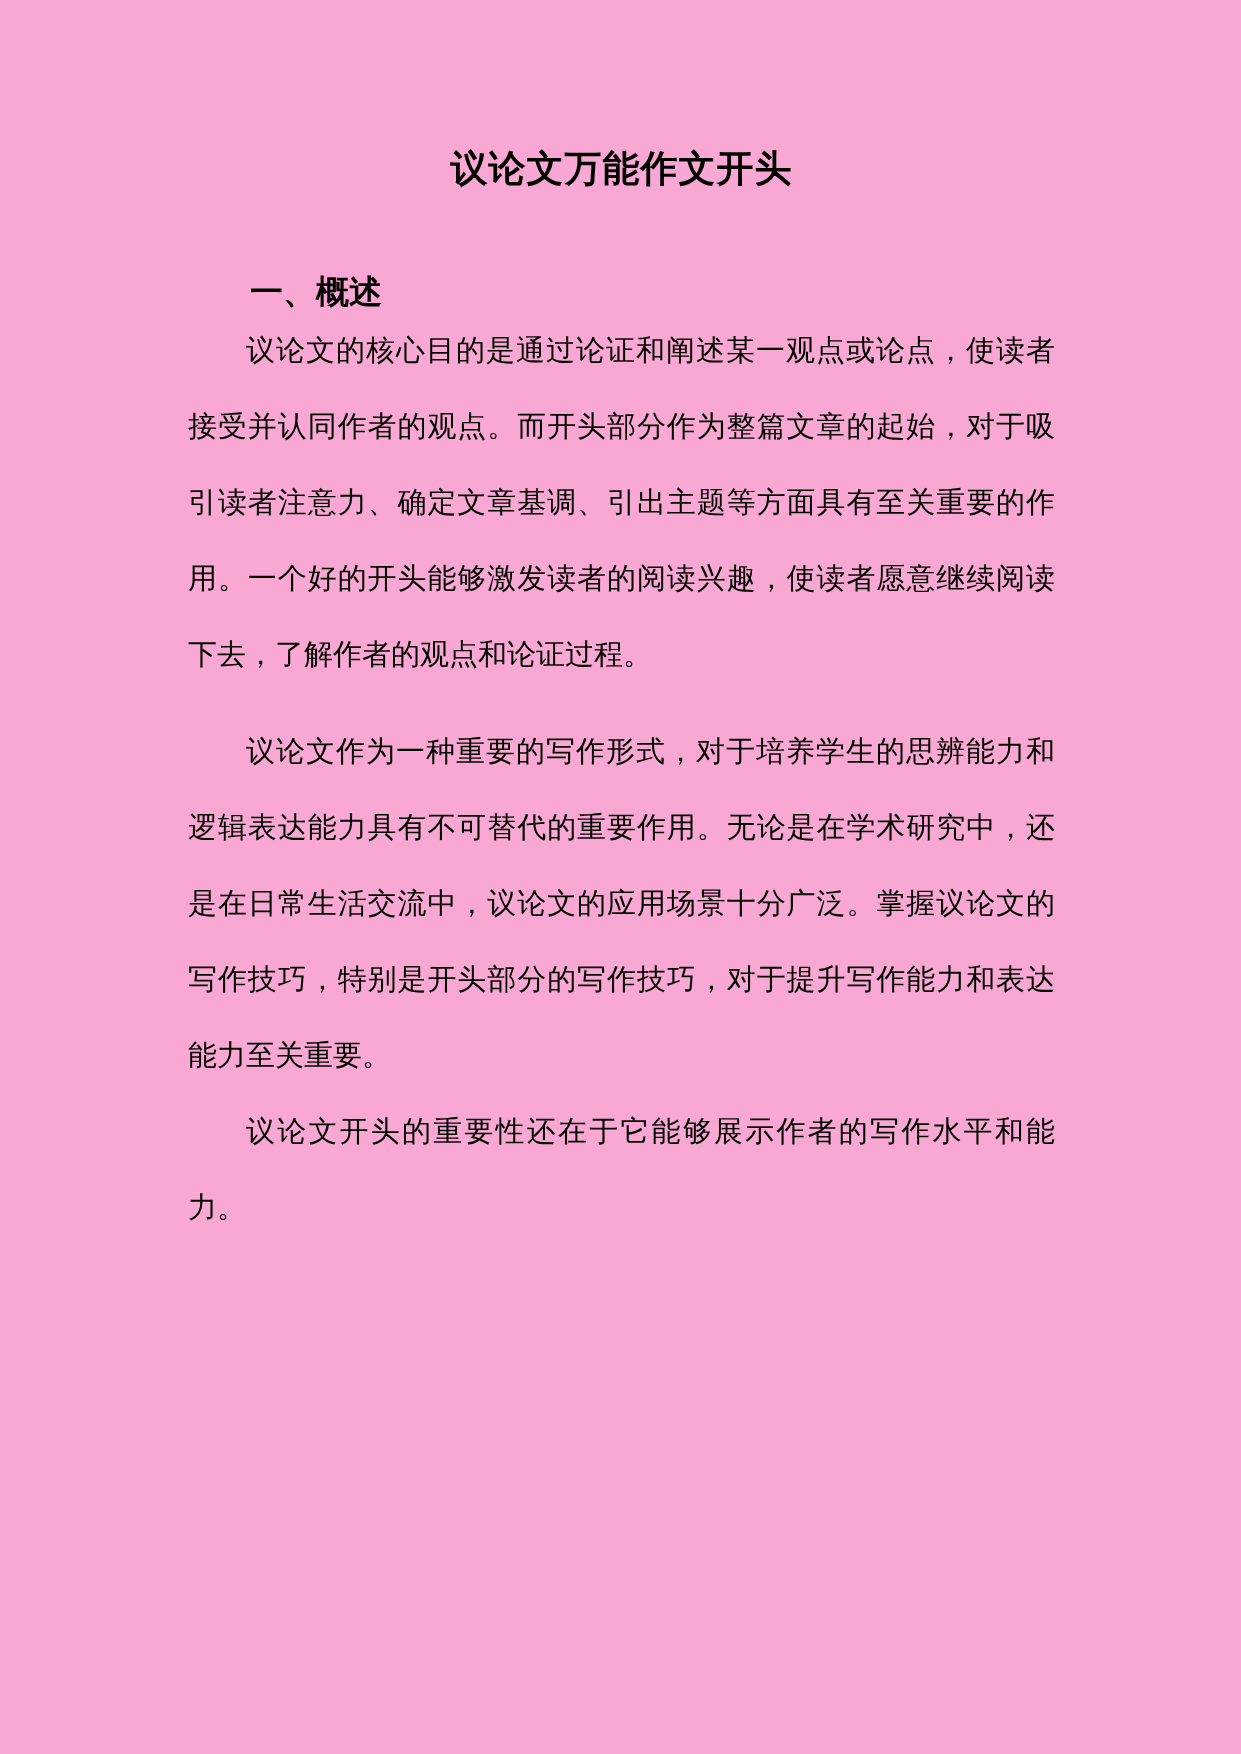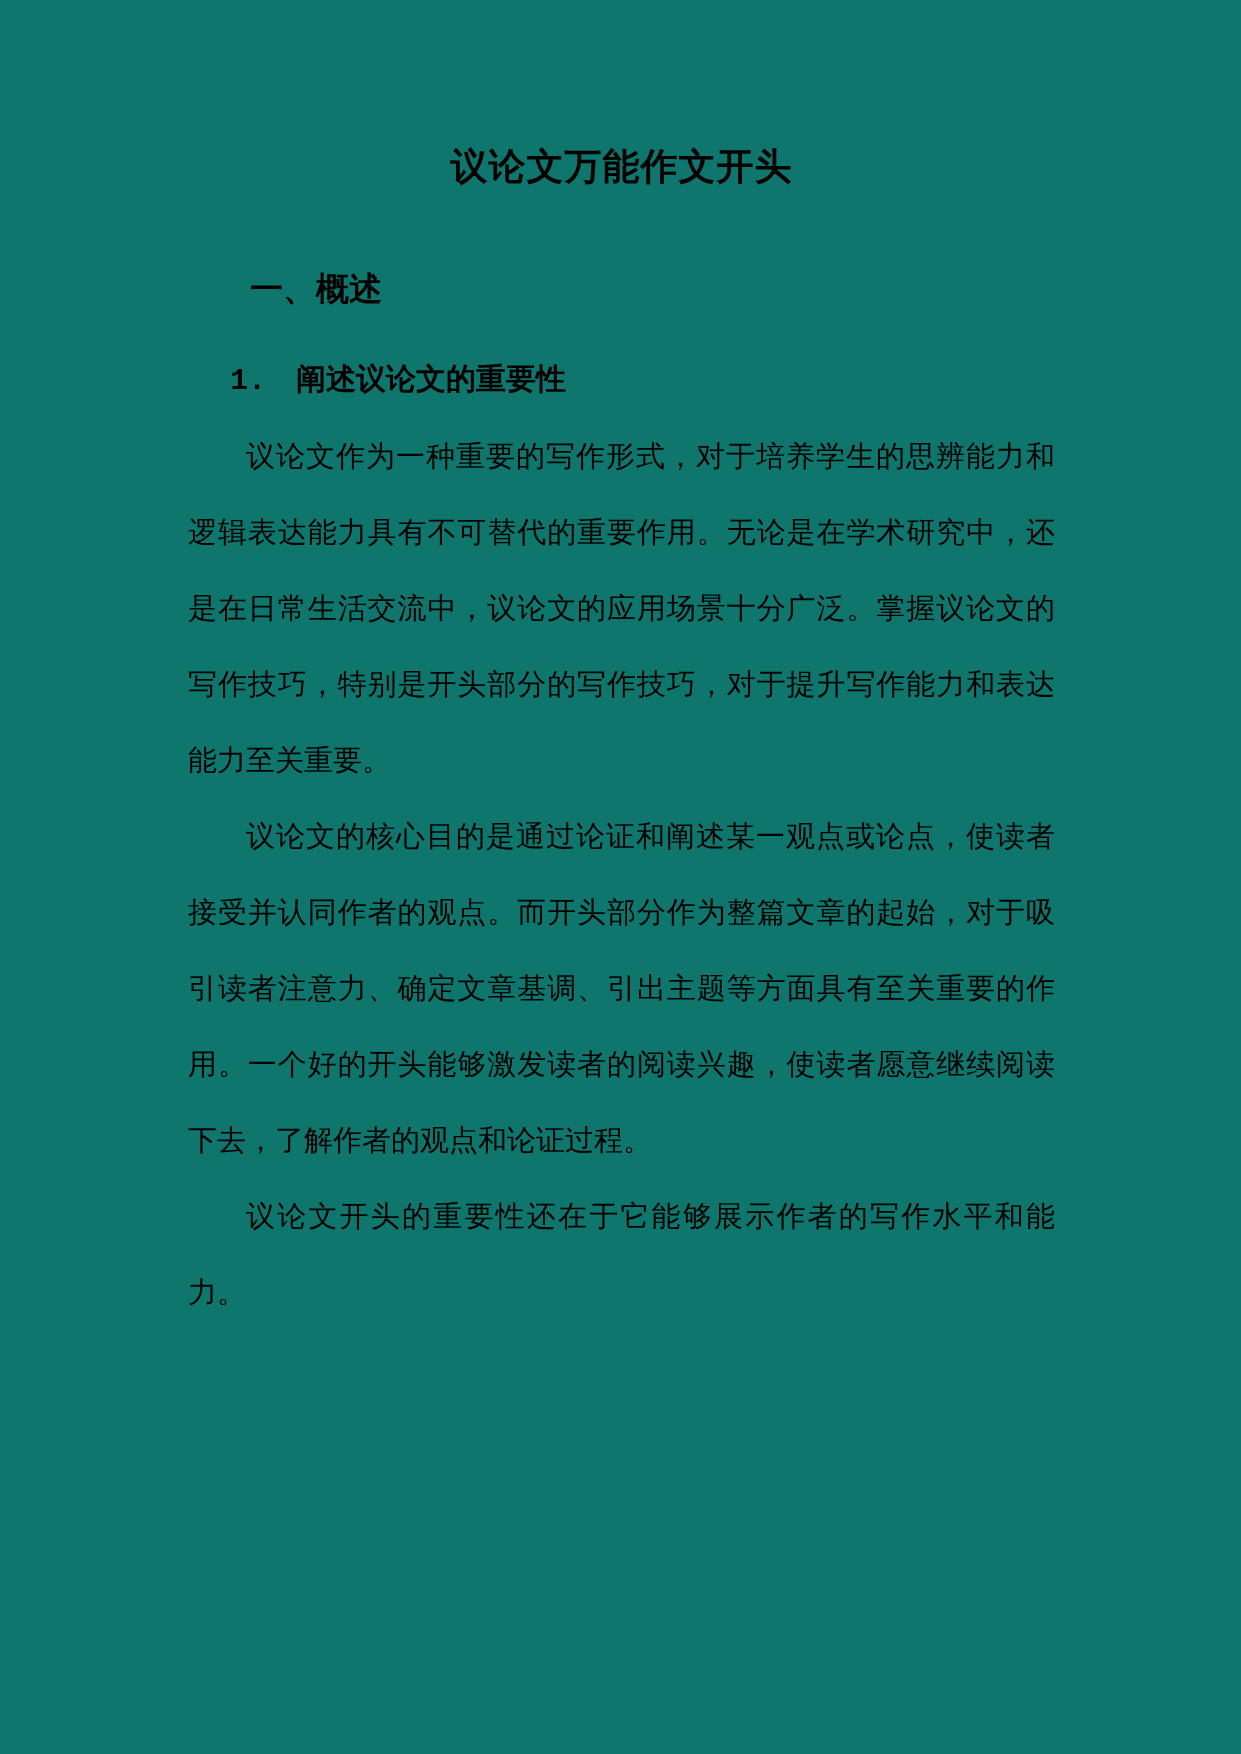--- a/index.html
+++ b/index.html
@@ -5,25 +5,25 @@
   html, body {
     margin: 0;
     padding: 0;
     background: #ffffff;
   }
   .page {
     position: relative;
     width: 1241px;
     height: 1754px;
     margin: 0 auto;
-    background: #0f766e;
+    background: #f9a8d4;
     color: #000000;
     box-sizing: border-box;
     padding: 147px 186px 0 188px;
-    font-family: Liberation Mono, monospace;
+    font-family: Liberation Serif, serif;
     overflow: hidden;
   }
   .doc-title {
     margin: 0;
     text-align: center;
     font-size: 37px;
     font-weight: bold;
     line-height: 44px;
     letter-spacing: 1px;
   }
@@ -57,23 +57,20 @@
 </head>
 <body>
 
 <div class="page">
 
   <h1 class="doc-title">议论文万能作文开头</h1>
 
   <h2 class="section-heading">一、概述</h2>
 
 
-  <h3 class="subsection-heading">
-    <span class="subsection-number">1.</span><span class="subsection-text">阐述议论文的重要性</span>
-  </h3>
+
+  <p class="body-para">议论文的核心目的是通过论证和阐述某一观点或论点，使读者接受并认同作者的观点。而开头部分作为整篇文章的起始，对于吸引读者注意力、确定文章基调、引出主题等方面具有至关重要的作用。一个好的开头能够激发读者的阅读兴趣，使读者愿意继续阅读下去，了解作者的观点和论证过程。</p>
 
   <p class="body-para after-h2">议论文作为一种重要的写作形式，对于培养学生的思辨能力和逻辑表达能力具有不可替代的重要作用。无论是在学术研究中，还是在日常生活交流中，议论文的应用场景十分广泛。掌握议论文的写作技巧，特别是开头部分的写作技巧，对于提升写作能力和表达能力至关重要。</p>
-
-  <p class="body-para">议论文的核心目的是通过论证和阐述某一观点或论点，使读者接受并认同作者的观点。而开头部分作为整篇文章的起始，对于吸引读者注意力、确定文章基调、引出主题等方面具有至关重要的作用。一个好的开头能够激发读者的阅读兴趣，使读者愿意继续阅读下去，了解作者的观点和论证过程。</p>
 
   <p class="body-para">议论文开头的重要性还在于它能够展示作者的写作水平和能力。</p>
 
 </div>
 
 </body></html>

